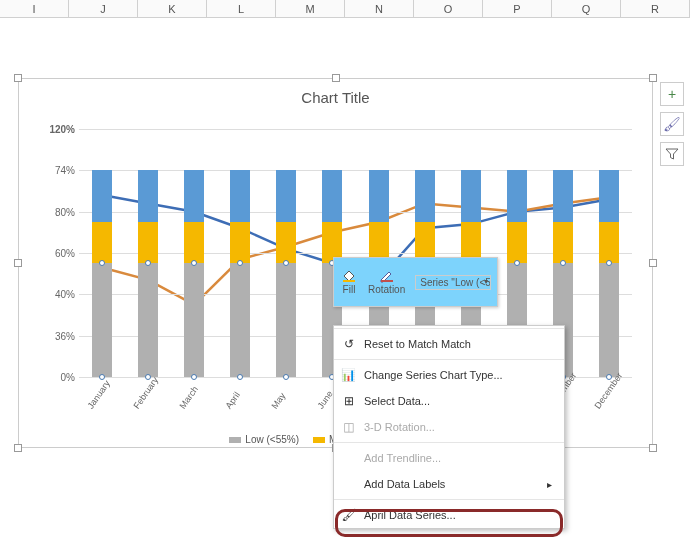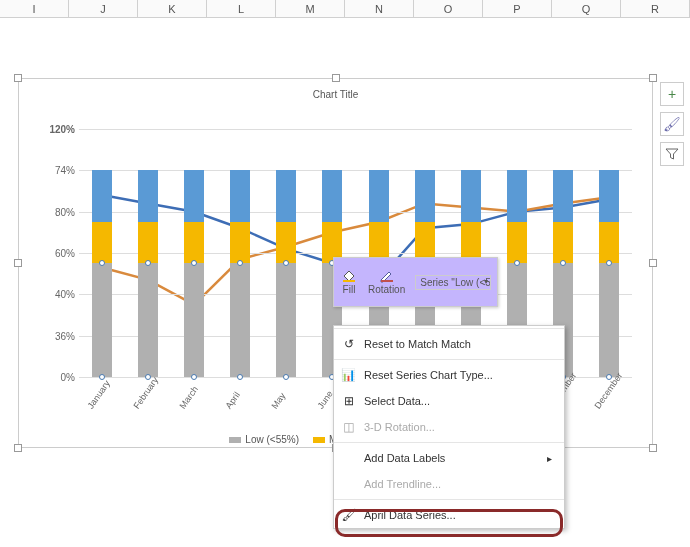--- a/index.html
+++ b/index.html
@@ -9,21 +9,21 @@
   .col-headers { position: absolute; top: 0; left: 0; right: 0; height: 18px; display: flex; }
   .col-h { flex: 1; height: 18px; line-height: 18px; text-align: center; border-right: 1px solid #d0d0d0; border-bottom: 1px solid #d0d0d0; background: #fafafa; font-size: 11px; color: #555; }
 
   
   .chart-frame { position: absolute; top: 78px; left: 18px; width: 635px; height: 370px; border: 1px solid #ccc; }
   .sel-handle { position: absolute; width: 8px; height: 8px; border: 1px solid #999; background: #fff; border-radius: 0; }
   .sh-tl { top: -5px; left: -5px; } .sh-tm { top: -5px; left: 50%; margin-left: -4px; } .sh-tr { top: -5px; right: -5px; }
   .sh-ml { top: 50%; left: -5px; margin-top: -4px; } .sh-mr { top: 50%; right: -5px; margin-top: -4px; }
   .sh-bl { bottom: -5px; left: -5px; } .sh-bm { bottom: -5px; left: 50%; margin-left: -4px; } .sh-br { bottom: -5px; right: -5px; }
 
-  .chart-title { position: absolute; top: 10px; left: 0; right: 0; text-align: center; font-size: 10px; color: #555; }
+  .chart-title { position: absolute; top: 10px; left: 0; right: 0; text-align: center; font-size: 15px; color: #555; }
 
   .plot { position: absolute; top: 50px; left: 60px; right: 20px; bottom: 70px; }
   .grid-line { position: absolute; left: 0; right: 0; height: 0; border-top: 1px solid #ddd; }
   .axis-label-y { position: absolute; left: -42px; width: 38px; text-align: right; font-size: 10px; color: #666; transform: translateY(-50%); }
 
   .bars { position: absolute; left: 0; right: 0; bottom: 0; top: 0; display: flex; justify-content: space-around; }
   .bar-group { width: 20px; position: relative; height: 100%; }
   .bar-seg { position: absolute; left: 0; right: 0; }
   .bar-low { background: #b0b0b0; }
   .bar-med { background: #f5b800; }
@@ -39,21 +39,21 @@
 
   svg.lines { position: absolute; top: 0; left: 0; width: 100%; height: 100%; overflow: visible; pointer-events: none; }
 
   
   .side-btns { position: absolute; top: 82px; left: 660px; display: flex; flex-direction: column; gap: 6px; }
   .side-btn { width: 24px; height: 24px; border: 1px solid #ccc; background: #fff; display: flex; align-items: center; justify-content: center; font-size: 14px; color: #4a884a; }
   .side-btn.brush { color: #6a6aaa; }
   .side-btn.funnel { color: #666; }
 
   
-  .mini-tb { position: absolute; top: 257px; left: 333px; width: 165px; height: 50px; background: #c4b5fd; border: 1px solid #ccc; box-shadow: 1px 1px 3px rgba(0,0,0,.2); display: flex; align-items: center; padding: 4px 6px; gap: 10px; font-size: 10px; }
+  .mini-tb { position: absolute; top: 257px; left: 333px; width: 165px; height: 50px; background: #7dd3fc; border: 1px solid #ccc; box-shadow: 1px 1px 3px rgba(0,0,0,.2); display: flex; align-items: center; padding: 4px 6px; gap: 10px; font-size: 10px; }
   .mini-item { display: flex; flex-direction: column; align-items: center; gap: 1px; }
   .mini-ico { width: 18px; height: 14px; display: flex; align-items: center; justify-content: center; }
   .mini-drop { border: 1px solid #ccc; padding: 1px 12px 1px 4px; font-size: 10px; position: relative; flex:1; white-space: nowrap; overflow: hidden; }
   .mini-drop::after { content: "▾"; position: absolute; right: 2px; top: 1px; font-size: 8px; }
 
   
   .ctx { position: absolute; top: 325px; left: 333px; width: 232px; background: #fff; border: 1px solid #ccc; box-shadow: 2px 2px 5px rgba(0,0,0,.25); font-size: 11px; color: #333; }
   .ctx-item { height: 26px; display: flex; align-items: center; padding: 0 12px 0 30px; position: relative; }
   .ctx-item.dis { color: #aaa; }
   .ctx-ico { position: absolute; left: 6px; width: 18px; text-align: center; font-size: 12px; }
@@ -266,38 +266,38 @@
 
 <div class="ctx">
   <div class="ctx-sep"></div>
   <div class="ctx-item">
       <span class="ctx-ico">↺</span>
       <span>Reset to Match Match</span>
     </div>
   <div class="ctx-sep"></div>
   <div class="ctx-item">
       <span class="ctx-ico">📊</span>
-      <span>Reset Series Chart Type...</span>
+      <span>Change Series Chart Type...</span>
     </div>
   <div class="ctx-item">
       <span class="ctx-ico">⊞</span>
       <span>Select Data...</span>
     </div>
   <div class="ctx-item dis">
       <span class="ctx-ico">◫</span>
       <span>3-D Rotation...</span>
     </div>
   <div class="ctx-sep"></div>
+  <div class="ctx-item dis">
+      <span>Add Trendline...</span>
+    </div>
   <div class="ctx-item">
       <span>Add Data Labels</span>
       <span class="ctx-arrow">▸</span>
     </div>
-  <div class="ctx-item dis">
-      <span>Add Trendline...</span>
-    </div>
   <div class="ctx-sep"></div>
   <div class="ctx-item">
       <span class="ctx-ico">🖌</span>
       <span>April Data Series...</span>
     </div>
 </div>
 
 <div class="highlight-ring" style="top:509px; left:335px; width:228px; height:28px;"></div>
 
 </body></html>

